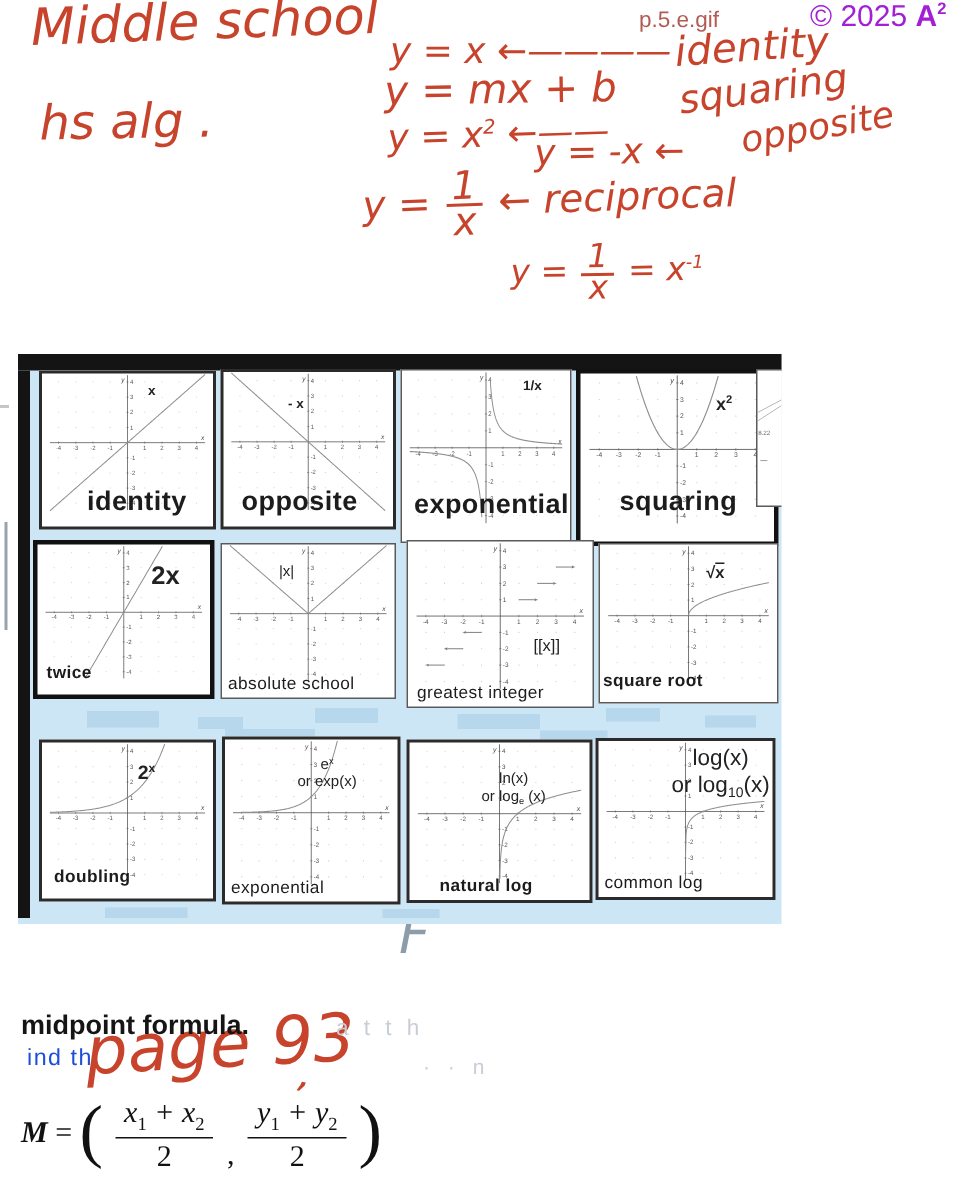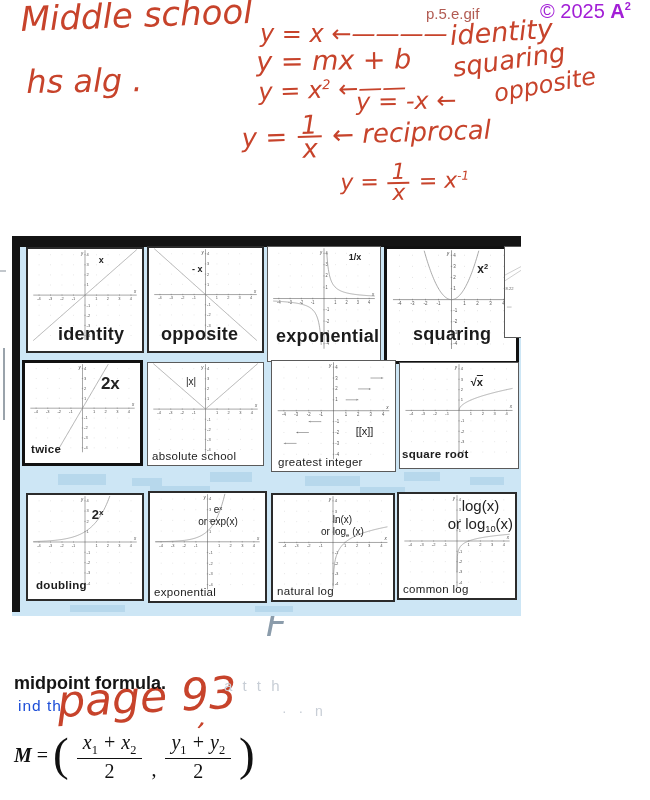--- a/index.html
+++ b/index.html
@@ -584,21 +584,21 @@
           <text x="108.4" y="51.8" font-size="4.2" fill="#555555" text-anchor="middle">4</text>
           <text x="61.7" y="7.1999999999999975" font-size="4.2" fill="#555555">4</text>
           <text x="113.845" y="45" font-size="4.6" fill="#4a4a4a" text-anchor="end" font-style="italic">x</text>
           <text x="58" y="6" font-size="4.6" fill="#4a4a4a" text-anchor="end" font-style="italic">y</text>
           <path d="M60.18 90.26L60.54 78.96L60.91 73.71L61.27 70.24L61.63 67.66L61.99 65.59L62.35 63.87L62.71 62.40L63.08 61.11L63.44 59.96L63.80 58.93L64.16 57.99L64.52 57.14L64.88 56.34L65.25 55.61L65.61 54.92L65.97 54.28L66.33 53.67L66.69 53.10L67.06 52.56L67.42 52.04L67.78 51.55L68.14 51.08L68.50 50.63L68.86 50.20L69.23 49.79L69.59 49.40L69.95 49.02L70.31 48.65L70.67 48.29L71.04 47.95L71.40 47.62L71.76 47.29L72.12 46.98L72.48 46.68L72.84 46.39L73.21 46.10L73.57 45.82L73.93 45.55L74.29 45.29L74.65 45.03L75.01 44.78L75.38 44.53L75.74 44.29L76.10 44.06L76.46 43.83L76.82 43.61L77.19 43.39L77.55 43.17L77.91 42.96L78.27 42.76L78.63 42.55L78.99 42.36L79.36 42.16L79.72 41.97L80.08 41.78L80.44 41.60L80.80 41.42L81.17 41.24L81.53 41.07L81.89 40.89L82.25 40.73L82.61 40.56L82.97 40.40L83.34 40.24L83.70 40.08L84.06 39.92L84.42 39.77L84.78 39.62L85.15 39.47L85.51 39.32L85.87 39.17L86.23 39.03L86.59 38.89L86.95 38.75L87.32 38.61L87.68 38.48L88.04 38.34L88.40 38.21L88.76 38.08L89.12 37.95L89.49 37.83L89.85 37.70L90.21 37.58L90.57 37.45L90.93 37.33L91.30 37.21L91.66 37.09L92.02 36.98L92.38 36.86L92.74 36.75L93.10 36.63L93.47 36.52L93.83 36.41L94.19 36.30L94.55 36.19L94.91 36.09L95.28 35.98L95.64 35.87L96.00 35.77L96.36 35.67L96.72 35.57L97.08 35.46L97.45 35.36L97.81 35.27L98.17 35.17L98.53 35.07L98.89 34.97L99.25 34.88L99.62 34.78L99.98 34.69L100.34 34.60L100.70 34.51L101.06 34.41L101.43 34.32L101.79 34.23L102.15 34.15L102.51 34.06L102.87 33.97L103.23 33.88L103.60 33.80L103.96 33.71L104.32 33.63L104.68 33.54L105.04 33.46L105.41 33.38L105.77 33.30L106.13 33.22L106.49 33.14L106.85 33.06L107.21 32.98L107.58 32.90L107.94 32.82L108.30 32.74L108.66 32.67L109.02 32.59L109.38 32.51L109.75 32.44L110.11 32.36L110.47 32.29L110.83 32.22L111.19 32.14L111.56 32.07L111.92 32.00L112.28 31.93L112.64 31.86L113.00 31.79L113.36 31.72L113.73 31.65L114.09 31.58L114.45 31.51" stroke="#8f8f8f" stroke-width="0.7" fill="none"></path>
         </svg>
         <div class="flabel" style="left: 40%; top: 3%; font-size: 10px; margin-top: 16px;">
           <div><span>ln(x)</span></div>
           <div><span>or log</span><span class="sub">e</span><span> (x)</span></div>
         </div>
-        <div class="gcap" style="left: 4px; bottom: 3px; color: rgb(28, 28, 28); font-size: 11.5px; font-weight: 400;">natural log</div>
+        <div class="gcap" style="left: 20px; bottom: 3px; color: rgb(28, 28, 28); font-size: 11.5px; font-weight: 700;">natural log</div>
       </div>
       <div class="gcell" style="left: 385px; top: 256px; width: 120px; height: 108px; border: 2px solid rgb(43, 43, 43);">
         <svg viewBox="0 0 120 104" preserveAspectRatio="none">
           <path d="M11.3 88.2 h0.7M11.3 77.9 h0.7M11.3 67.6 h0.7M11.3 57.3 h0.7M11.3 36.7 h0.7M11.3 26.4 h0.7M11.3 16.1 h0.7M11.3 5.8 h0.7M23.4 88.2 h0.7M23.4 77.9 h0.7M23.4 67.6 h0.7M23.4 57.3 h0.7M23.4 36.7 h0.7M23.4 26.4 h0.7M23.4 16.1 h0.7M23.4 5.8 h0.7M35.4 88.2 h0.7M35.4 77.9 h0.7M35.4 67.6 h0.7M35.4 57.3 h0.7M35.4 36.7 h0.7M35.4 26.4 h0.7M35.4 16.1 h0.7M35.4 5.8 h0.7M47.5 88.2 h0.7M47.5 77.9 h0.7M47.5 67.6 h0.7M47.5 57.3 h0.7M47.5 36.7 h0.7M47.5 26.4 h0.7M47.5 16.1 h0.7M47.5 5.8 h0.7M71.8 88.2 h0.7M71.8 77.9 h0.7M71.8 67.6 h0.7M71.8 57.3 h0.7M71.8 36.7 h0.7M71.8 26.4 h0.7M71.8 16.1 h0.7M71.8 5.8 h0.7M83.9 88.2 h0.7M83.9 77.9 h0.7M83.9 67.6 h0.7M83.9 57.3 h0.7M83.9 36.7 h0.7M83.9 26.4 h0.7M83.9 16.1 h0.7M83.9 5.8 h0.7M96.0 88.2 h0.7M96.0 77.9 h0.7M96.0 67.6 h0.7M96.0 57.3 h0.7M96.0 36.7 h0.7M96.0 26.4 h0.7M96.0 16.1 h0.7M96.0 5.8 h0.7M108.1 88.2 h0.7M108.1 77.9 h0.7M108.1 67.6 h0.7M108.1 57.3 h0.7M108.1 36.7 h0.7M108.1 26.4 h0.7M108.1 16.1 h0.7M108.1 5.8 h0.7" stroke="#d0d0d0" stroke-width="0.7" fill="none"></path>
           <line x1="5.550000000000004" y1="47" x2="114.44999999999999" y2="47" stroke="#4a4a4a" stroke-width="0.5"></line>
           <line x1="60" y1="1.164999999999992" x2="60" y2="92.83500000000001" stroke="#4a4a4a" stroke-width="0.5"></line>
           <line x1="11.600000000000001" y1="46.2" x2="11.600000000000001" y2="47.8" stroke="#4a4a4a" stroke-width="0.3"></line>
           <line x1="59.2" y1="88.2" x2="60.8" y2="88.2" stroke="#4a4a4a" stroke-width="0.3"></line>
           <text x="11.600000000000001" y="51.8" font-size="4.2" fill="#555555" text-anchor="middle">-4</text>
           <text x="61.7" y="89.60000000000001" font-size="4.2" fill="#555555">-4</text>

